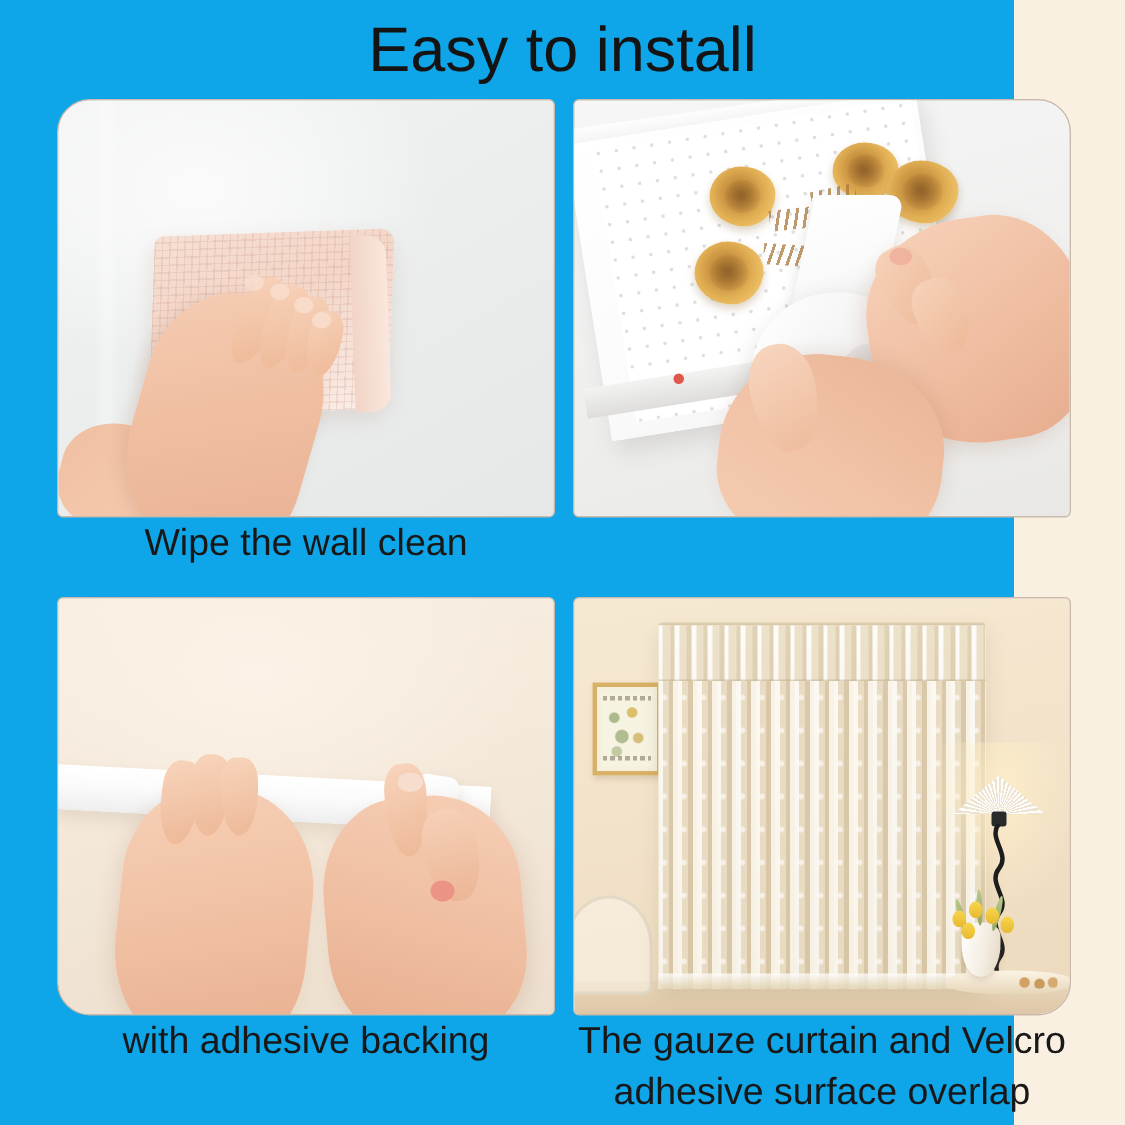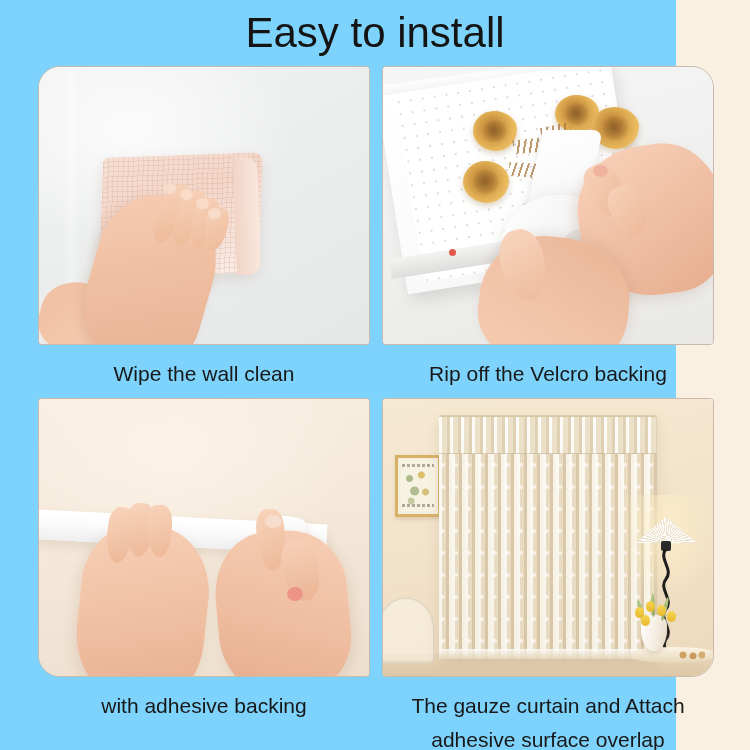--- a/index.html
+++ b/index.html
@@ -10,21 +10,21 @@
     width: 750px;
     height: 750px;
     background: #faf0e1;
     font-family: "Liberation Sans", sans-serif;
     overflow: hidden;
   }
   .poster {
     position: relative;
     width: 676px;
     height: 750px;
-    background: #7dd3fc;
+    background: #0ea5e9;
     box-sizing: border-box;
   }
 
   
   .title {
     position: absolute;
     top: 9px;
     left: 0;
     width: 750px;
     text-align: center;
@@ -63,24 +63,23 @@
     background: #f2f2f0;
   }
   .cell-tl .photo { border-radius: 22px 4px 4px 4px; }
   .cell-tr .photo { border-radius: 4px 22px 4px 4px; }
   .cell-bl .photo { border-radius: 4px 4px 4px 22px; }
   .cell-br .photo { border-radius: 4px 4px 22px 4px; }
 
   .caption {
     width: 332px;
     text-align: center;
-    font-size: 21px;
+    font-size: 25px;
     line-height: 34px;
     color: #181818;
-    padding-top: 12px;
     font-family: "Liberation Sans", sans-serif;
   }
   .caption .line2 { display: block; }
 
   
   .p1-wall {
     position: absolute; inset: 0;
     background:
       radial-gradient(ellipse 70% 60% at 28% 22%, #fbfbfb 0%, rgba(251,251,251,0) 70%),
       linear-gradient(150deg, #f3f4f4 0%, #eceeee 45%, #e6e8e8 100%);
@@ -477,23 +476,20 @@
         <div class="p2-roll">
           <div class="p2-roll-core"></div>
         </div>
         <div class="p2-hand-r"></div>
         <div class="p2-fing p2-fg1"></div>
         <div class="p2-fing p2-fg2"></div>
         <div class="p2-nail-pink" style="left:210px;top:98px;"></div>
         <div class="p2-hand-l"></div>
         <div class="p2-thumb"></div>
       </div>
-      <div class="caption">
-        <span>Rip off the Velcro backing</span>
-      </div>
     </div>
 
     <div class="cell cell-bl">
       <div class="photo">
         <div class="p3-wall"></div>
         <div class="p3-tape"></div>
         <div class="p3-tape-end"></div>
         <div class="p3-hand-l"></div>
         <div class="p3-f p3-fl1"></div>
         <div class="p3-f p3-fl2"></div>
@@ -543,19 +539,19 @@
         <div class="leaf" style="left:280px;top:198px;transform:rotate(14deg);"></div>
         <div class="leaf" style="left:268px;top:194px;transform:rotate(-2deg);"></div>
         <div class="tulip" style="left:252px;top:208px;"></div>
         <div class="tulip" style="left:263px;top:202px;"></div>
         <div class="tulip" style="left:274px;top:206px;"></div>
         <div class="tulip" style="left:284px;top:212px;"></div>
         <div class="tulip" style="left:258px;top:216px;"></div>
         <div class="p4-nuts"></div>
       </div>
       <div class="caption">
-        <span>The gauze curtain and Attach</span>
+        <span>The gauze curtain and Velcro</span>
         <span class="line2">adhesive surface overlap</span>
       </div>
     </div>
 
   </div>
 </div>
 
 </body></html>

